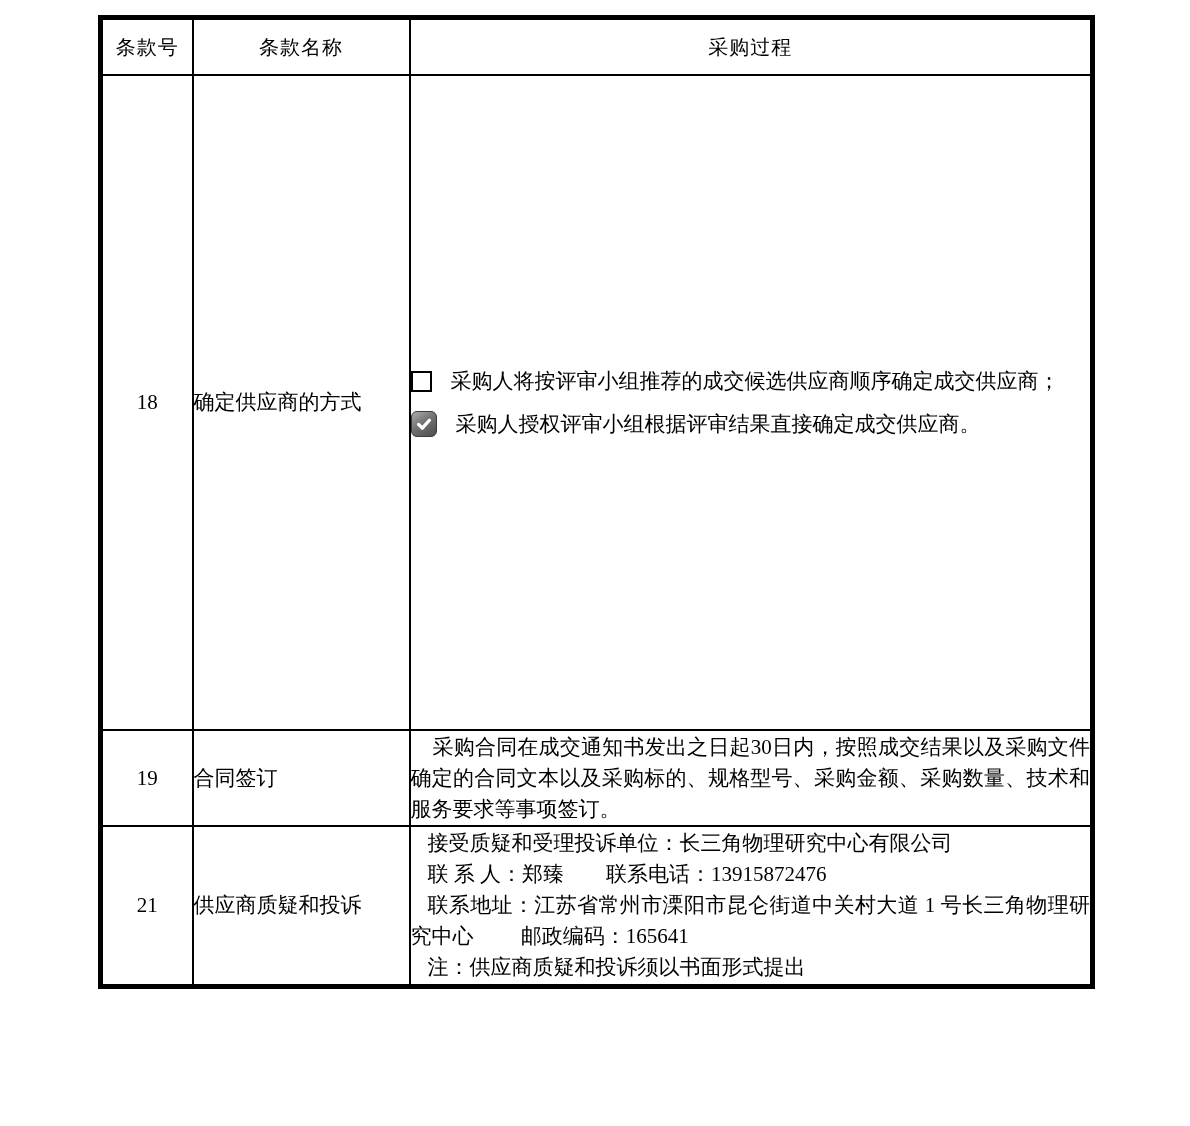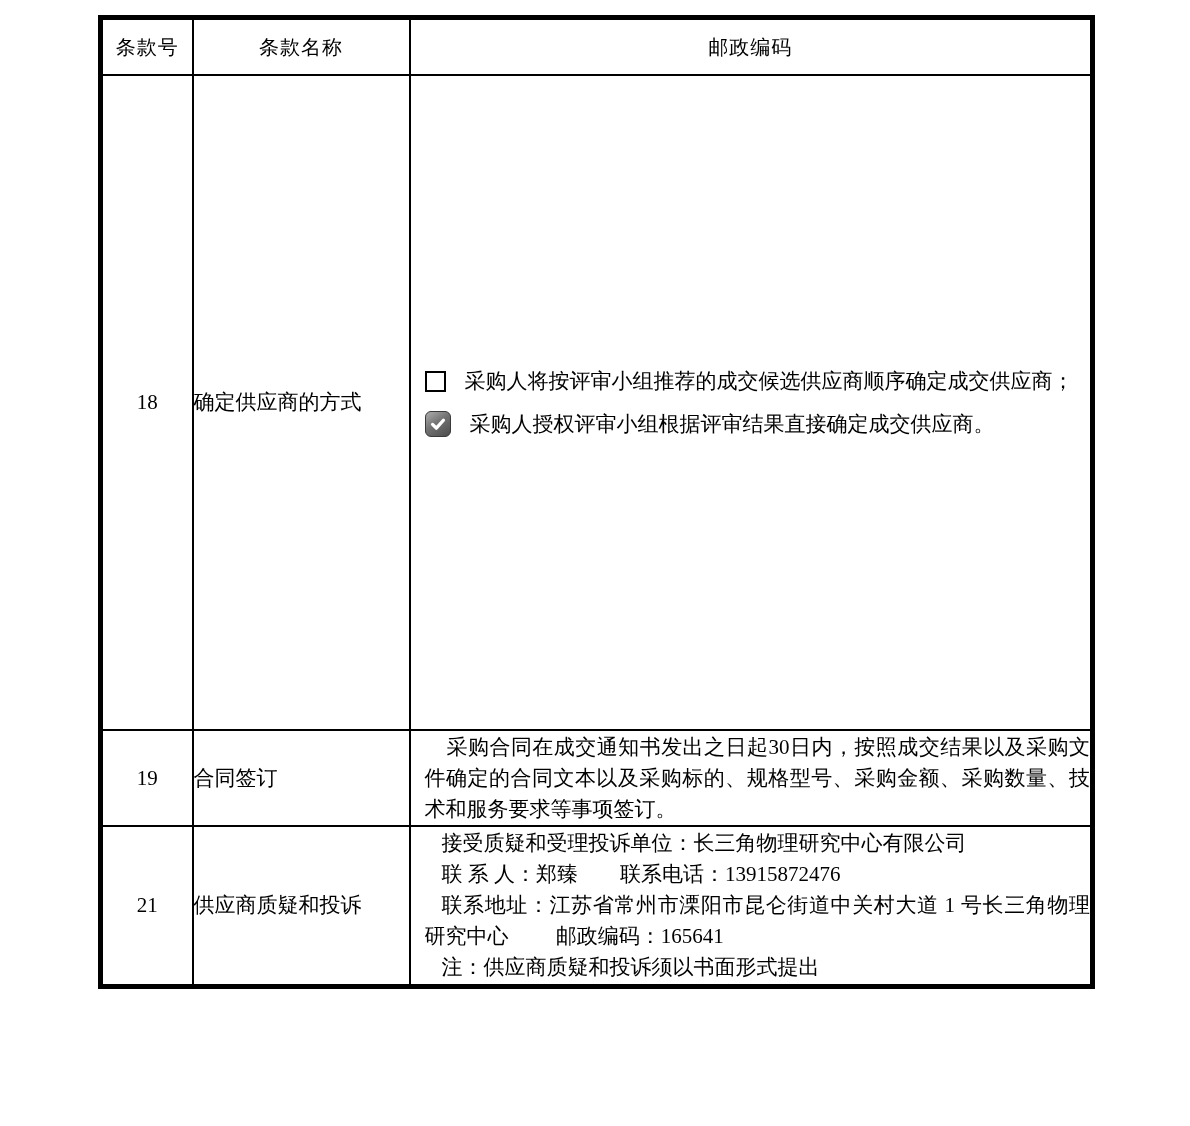--- a/index.html
+++ b/index.html
@@ -49,21 +49,20 @@
   }
   td.c-desc {
     font-size: 21px;
     line-height: 31px;
     padding: 1px 2px;
   }
   td.c-desc p {
     margin: 0;
     text-indent: 17px;
     text-align: justify;
-    padding-left: 14px;
   }
   td.c-desc p.wide-indent { text-indent: 22px; }
   .r18 td { height: 653px; }
   .r19 td { height: 94px; }
   .r20 td { height: 88px; }
   .r21 td { height: 157px; margin-top: 13px; }
   .r22 td { height: 33px; }
   
   .opt-group {
     display: flex;
@@ -107,21 +106,21 @@
   <table class="terms">
     <colgroup>
       <col style="width:92px">
       <col style="width:217px">
       <col style="width:683px">
     </colgroup>
     <tbody>
         <tr>
       <th class="h">条款号</th>
       <th class="h">条款名称</th>
-      <th class="h">邮政编码</th>
+      <th class="h">采购过程</th>
     </tr>
 
     <tr class="r18">
       <td class="c-id">18</td>
       <td class="c-name">确定供应商的方式</td>
       <td class="c-desc">
         <div class="opt-group">
           <p class="opt-line">
             <span class="cb-unchecked"></span>
             <span>采购人将按评审小组推荐的成交候选供应商顺序确定成交供应商；</span>

